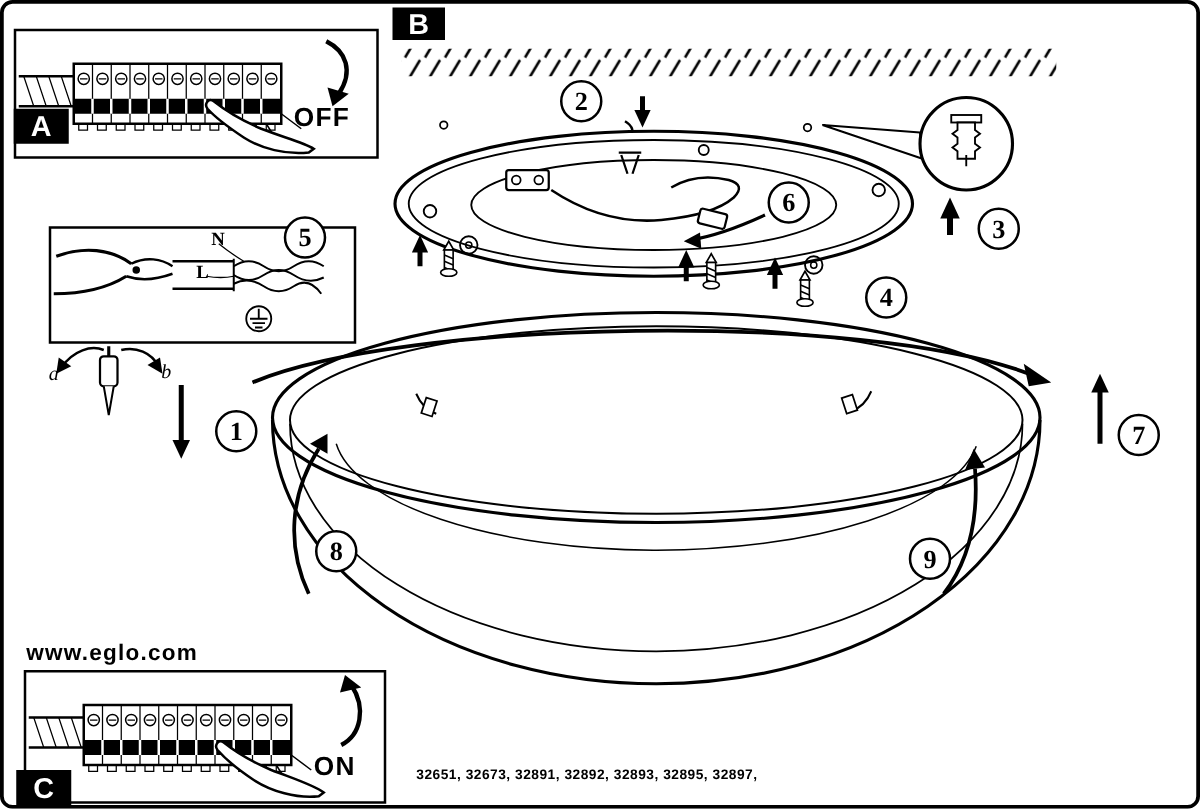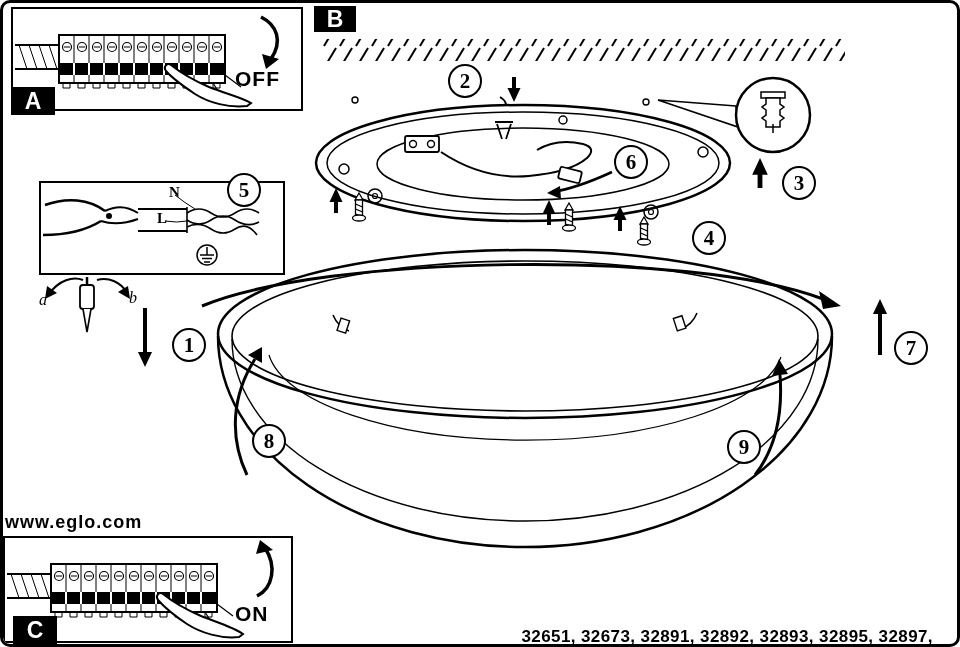--- a/index.html
+++ b/index.html
@@ -2,40 +2,40 @@
 <html><head>
 <meta charset="utf-8">
 <style>
   * { margin:0; padding:0; box-sizing:border-box; }
   html,body { background:#fff; }
   body { width:960px; height:647px; font-family:"Liberation Sans",sans-serif; color:#000; }
   .page { position:relative; width:960px; height:647px; background:#fff;
           border:3px solid #000; border-radius:10px; overflow:hidden; }
   .main-art { position:absolute; left:0; top:0; }
   .panel { position:absolute; border:2.5px solid #000; background:#fff; }
-  .panel-a { left:8px;   top:4px;   width:292px; height:104px; }
+  .panel-a { left:8px;   top:20px;   width:292px; height:104px; }
   .panel-5 { left:36px;  top:178px; width:246px; height:94px; }
-  .panel-c { left:0;  top:533px; width:290px; height:107px; }
+  .panel-c { left:16px;  top:533px; width:290px; height:107px; }
   .panel svg { display:block; }
   .tag { position:absolute; background:#000; color:#fff; font-weight:bold; font-size:23px;
          display:flex; align-items:center; justify-content:center;
          font-family:"Liberation Sans",sans-serif; }
   .tag-a { left:8px;   top:84px;  width:44px; height:28px; }
   .tag-b { left:311px; top:3px;   width:42px; height:26px; }
   .tag-c { left:10px;  top:613px; width:44px; height:28px; }
   .step-circle { position:absolute; width:34px; height:34px; background:#fff;
                  border:2.5px solid #000; border-radius:50%;
                  display:flex; align-items:center; justify-content:center;
                  font-family:"Liberation Serif",serif; font-weight:bold; font-size:21px; }
   .state-label { position:absolute; font-weight:bold; font-size:21px; letter-spacing:1px; }
   .wire-label { position:absolute; font-family:"Liberation Serif",serif; font-size:15px; font-weight:bold; }
   .dir-label  { position:absolute; font-family:"Liberation Serif",serif; font-style:italic; font-size:16px; }
-  .website { position:absolute; left:2px; top:509px; font-size:18px; font-weight:bold; letter-spacing:1px; }
-  .models { position:absolute; left:330px; top:626px; width:600px; text-align:right;
-            font-size:17px; font-weight:bold; line-height:16px; letter-spacing:0.4px; }
+  .website { position:absolute; left:18px; top:509px; font-size:18px; font-weight:bold; letter-spacing:1px; }
+  .models { position:absolute; left:330px; top:609px; width:600px; text-align:left;
+            font-size:11px; font-weight:bold; line-height:16px; letter-spacing:0.4px; }
 </style>
 </head>
 <body>
 
 <div class="page">
 
   <svg class="main-art" width="960" height="647" viewBox="0 0 960 647">
     <defs>
       <pattern id="hatch" width="16" height="22" patternUnits="userSpaceOnUse">
         <line x1="1" y1="21" x2="13" y2="1" stroke="#000" stroke-width="2"></line>

